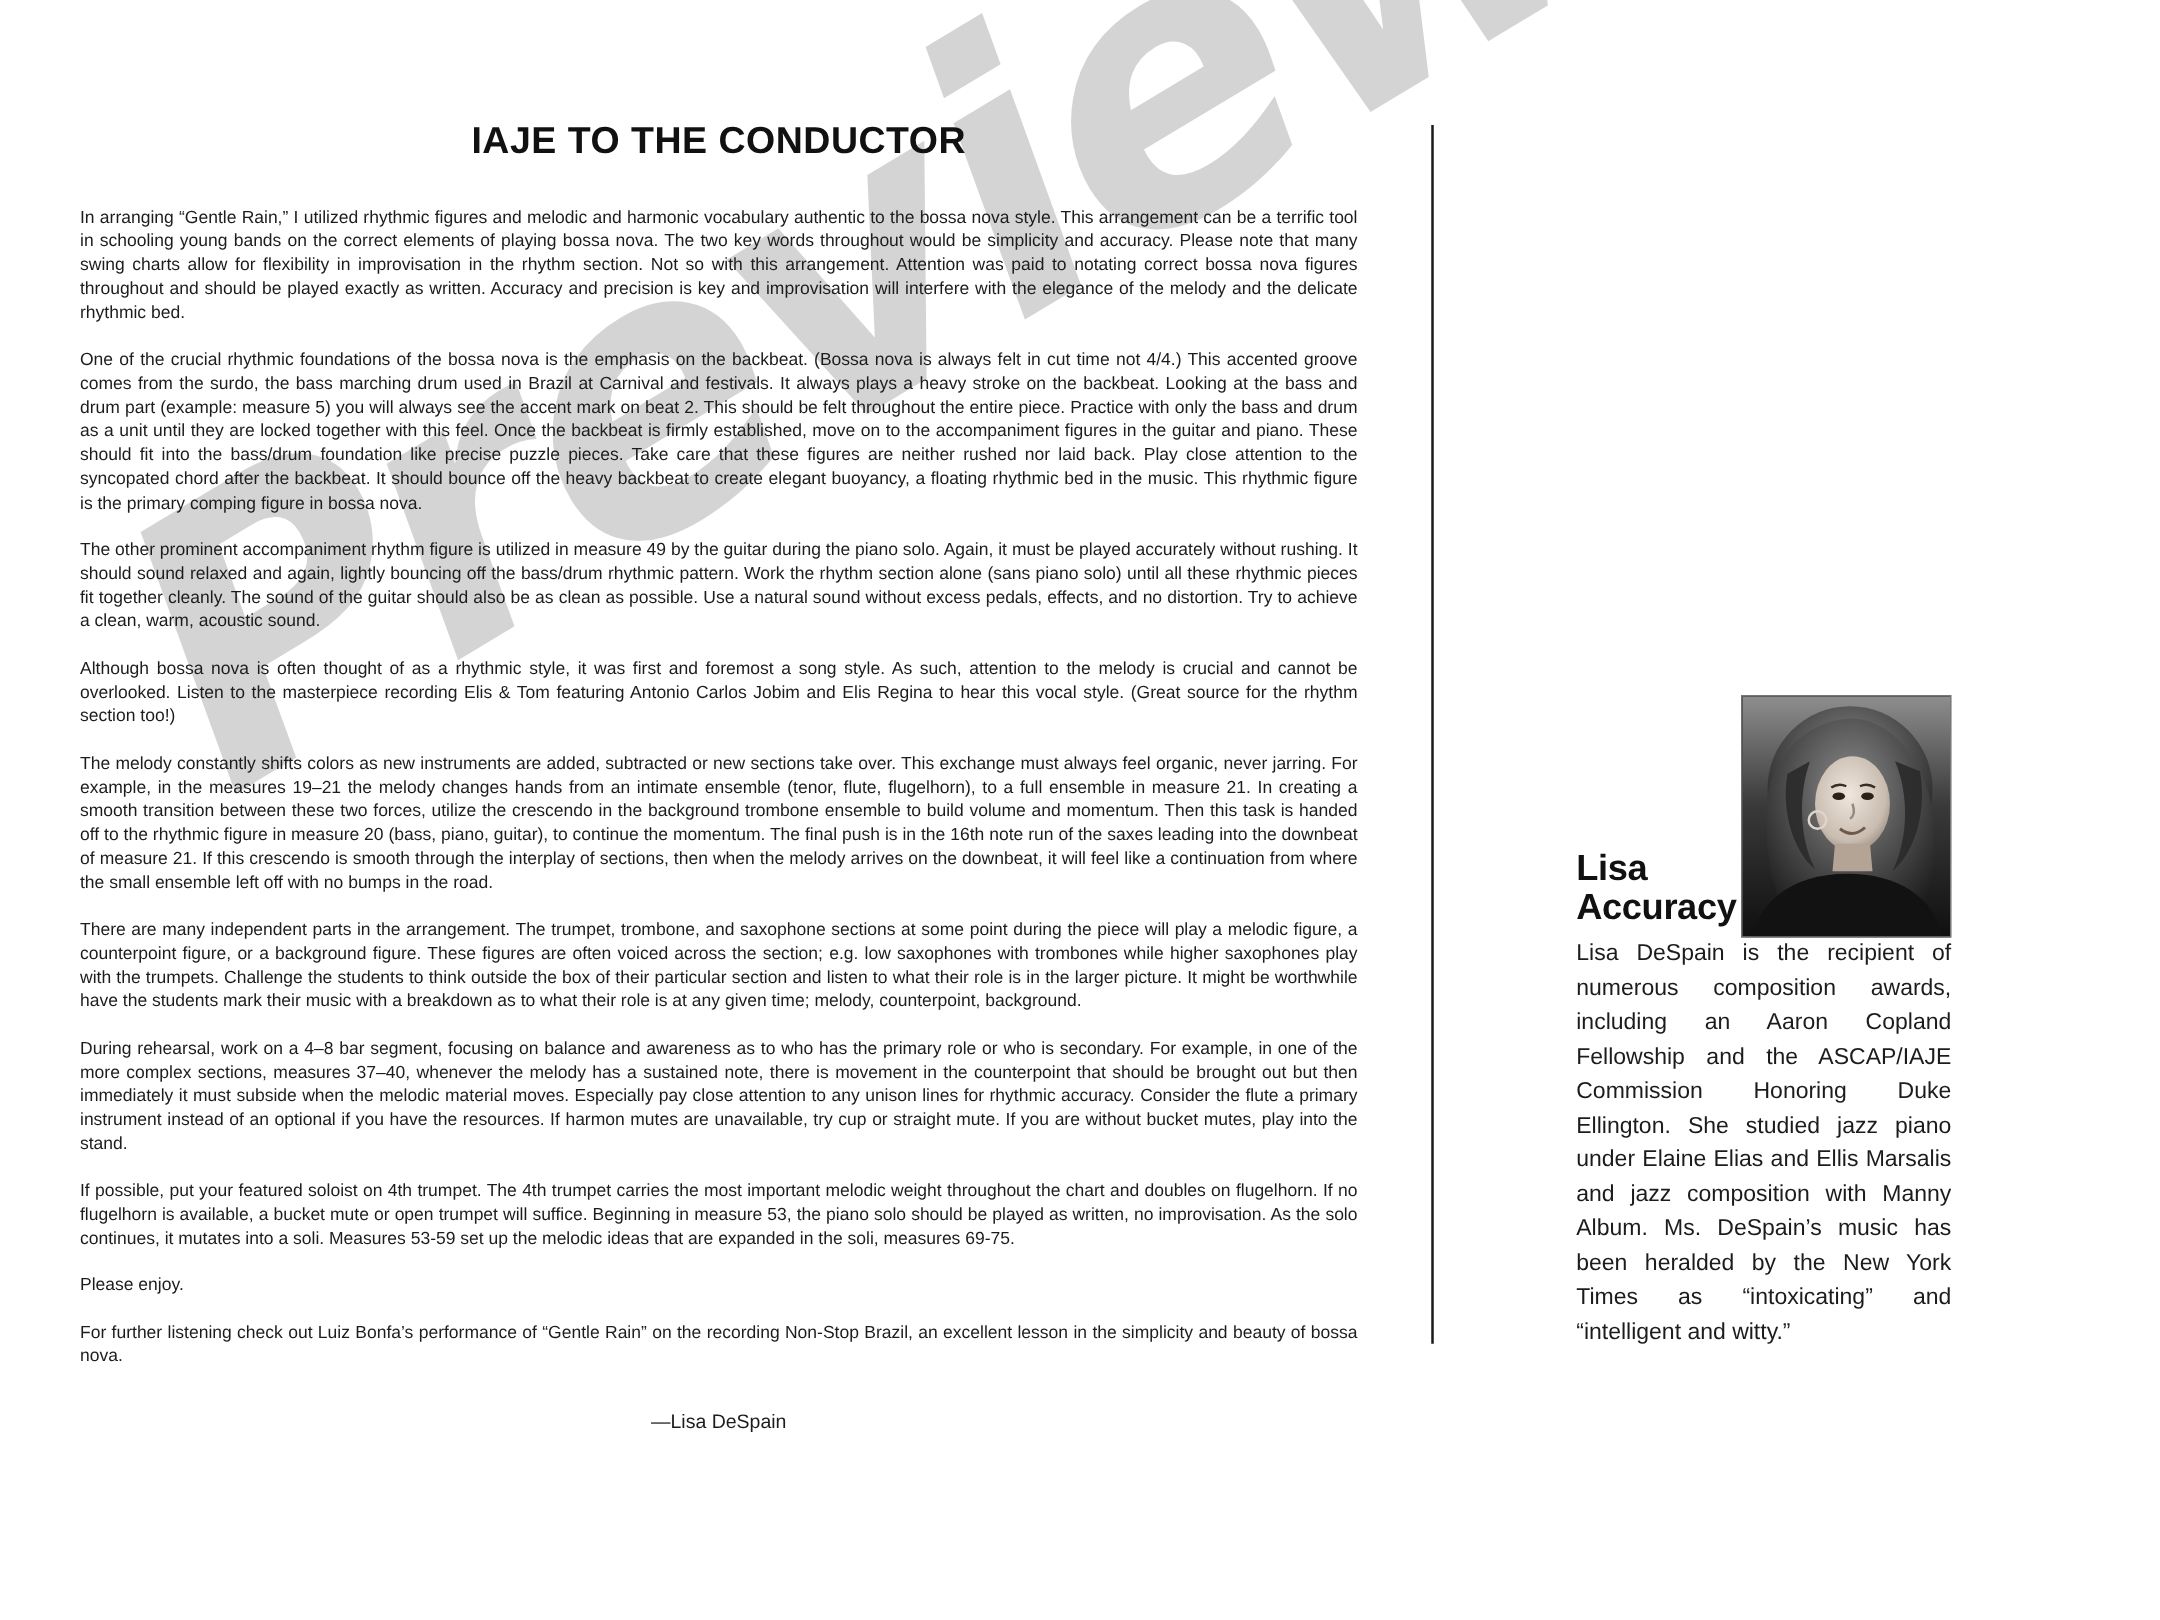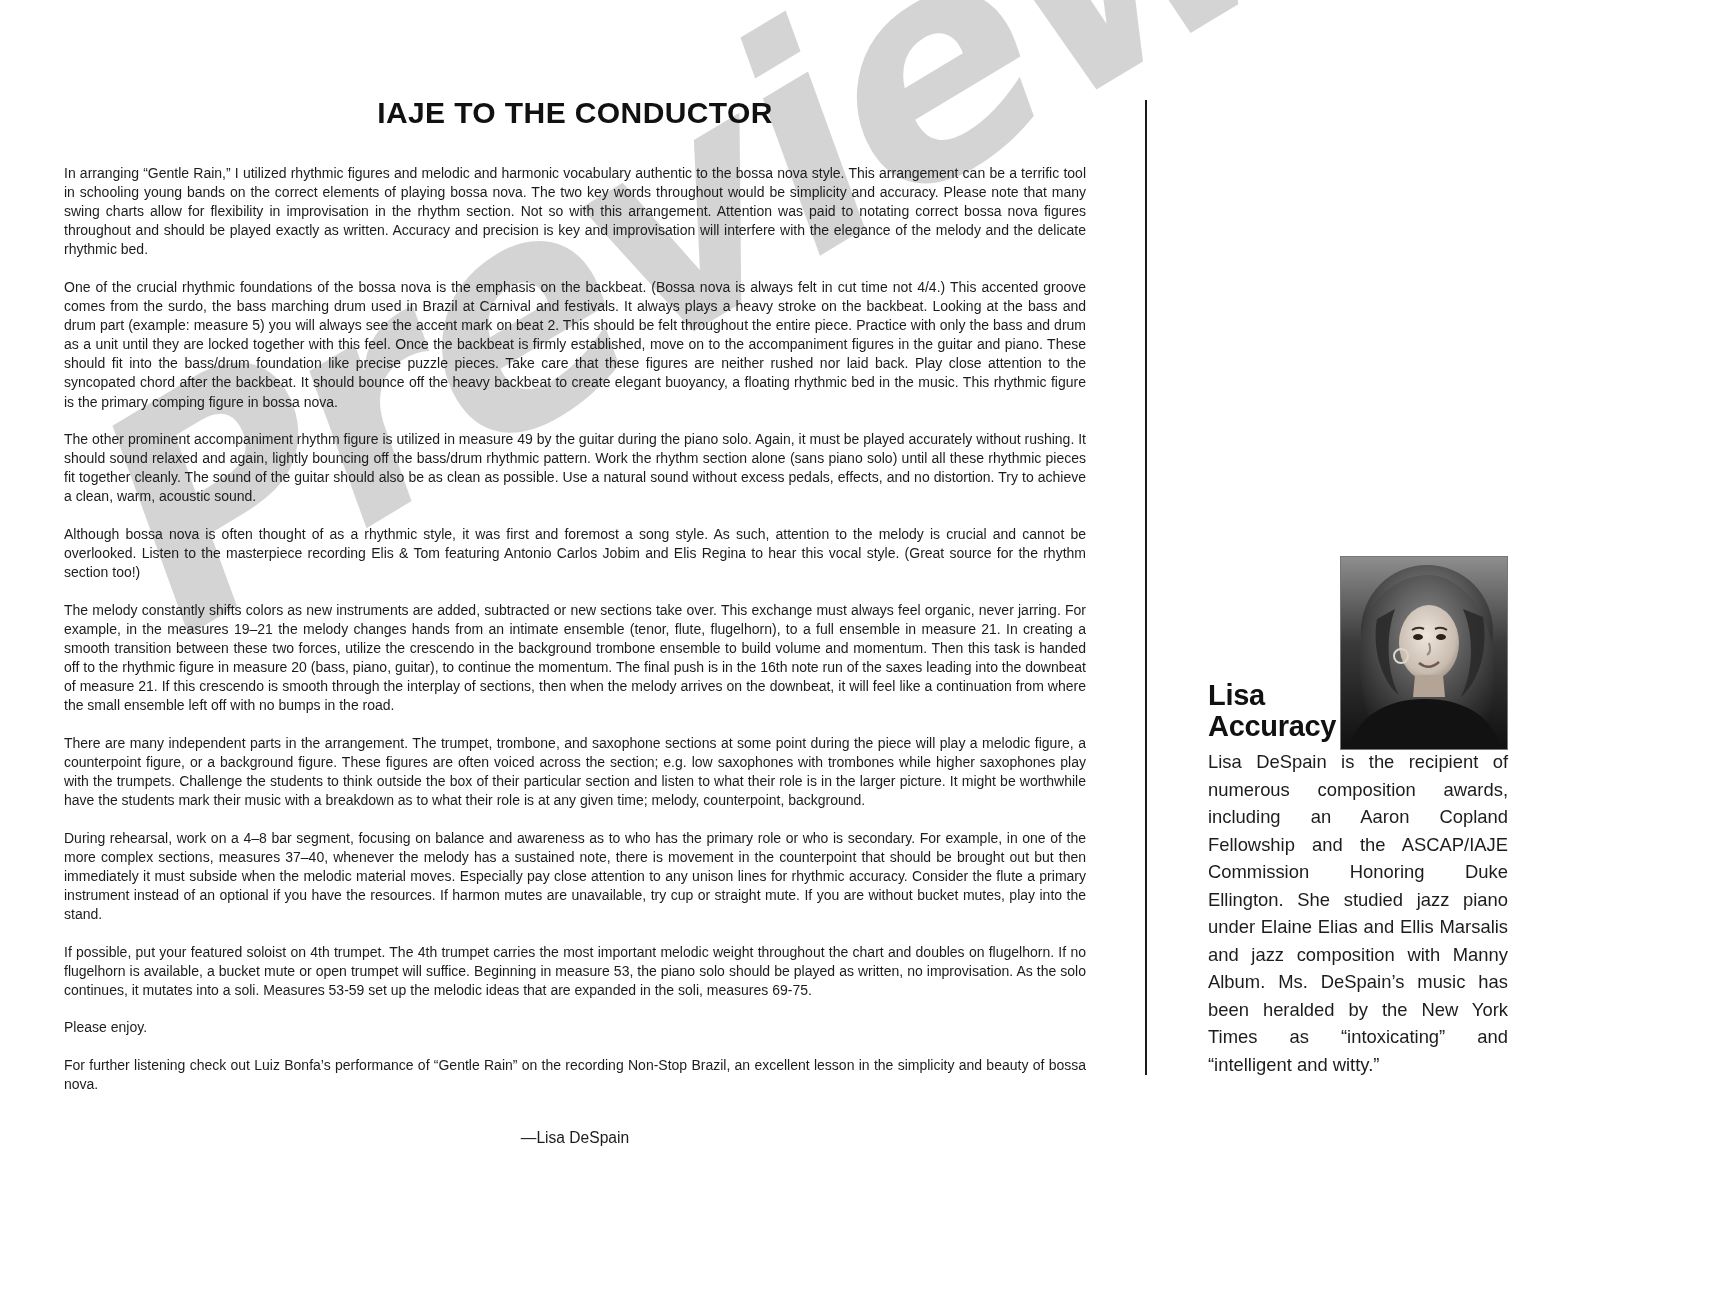--- a/index.html
+++ b/index.html
@@ -86,21 +86,21 @@
     top: 100px;
     width: 2px;
     height: 975px;
     background: #1a1a1a;
     z-index: 10;
   }
 
   
   #right-col {
     position: absolute;
-    left: 1208px;
+    left: 1261px;
     top: 556px;
     width: 300px;
     z-index: 10;
   }
   #bio-head {
     position: relative;
     min-height: 192px;
   }
   #portrait {
     position: absolute;

